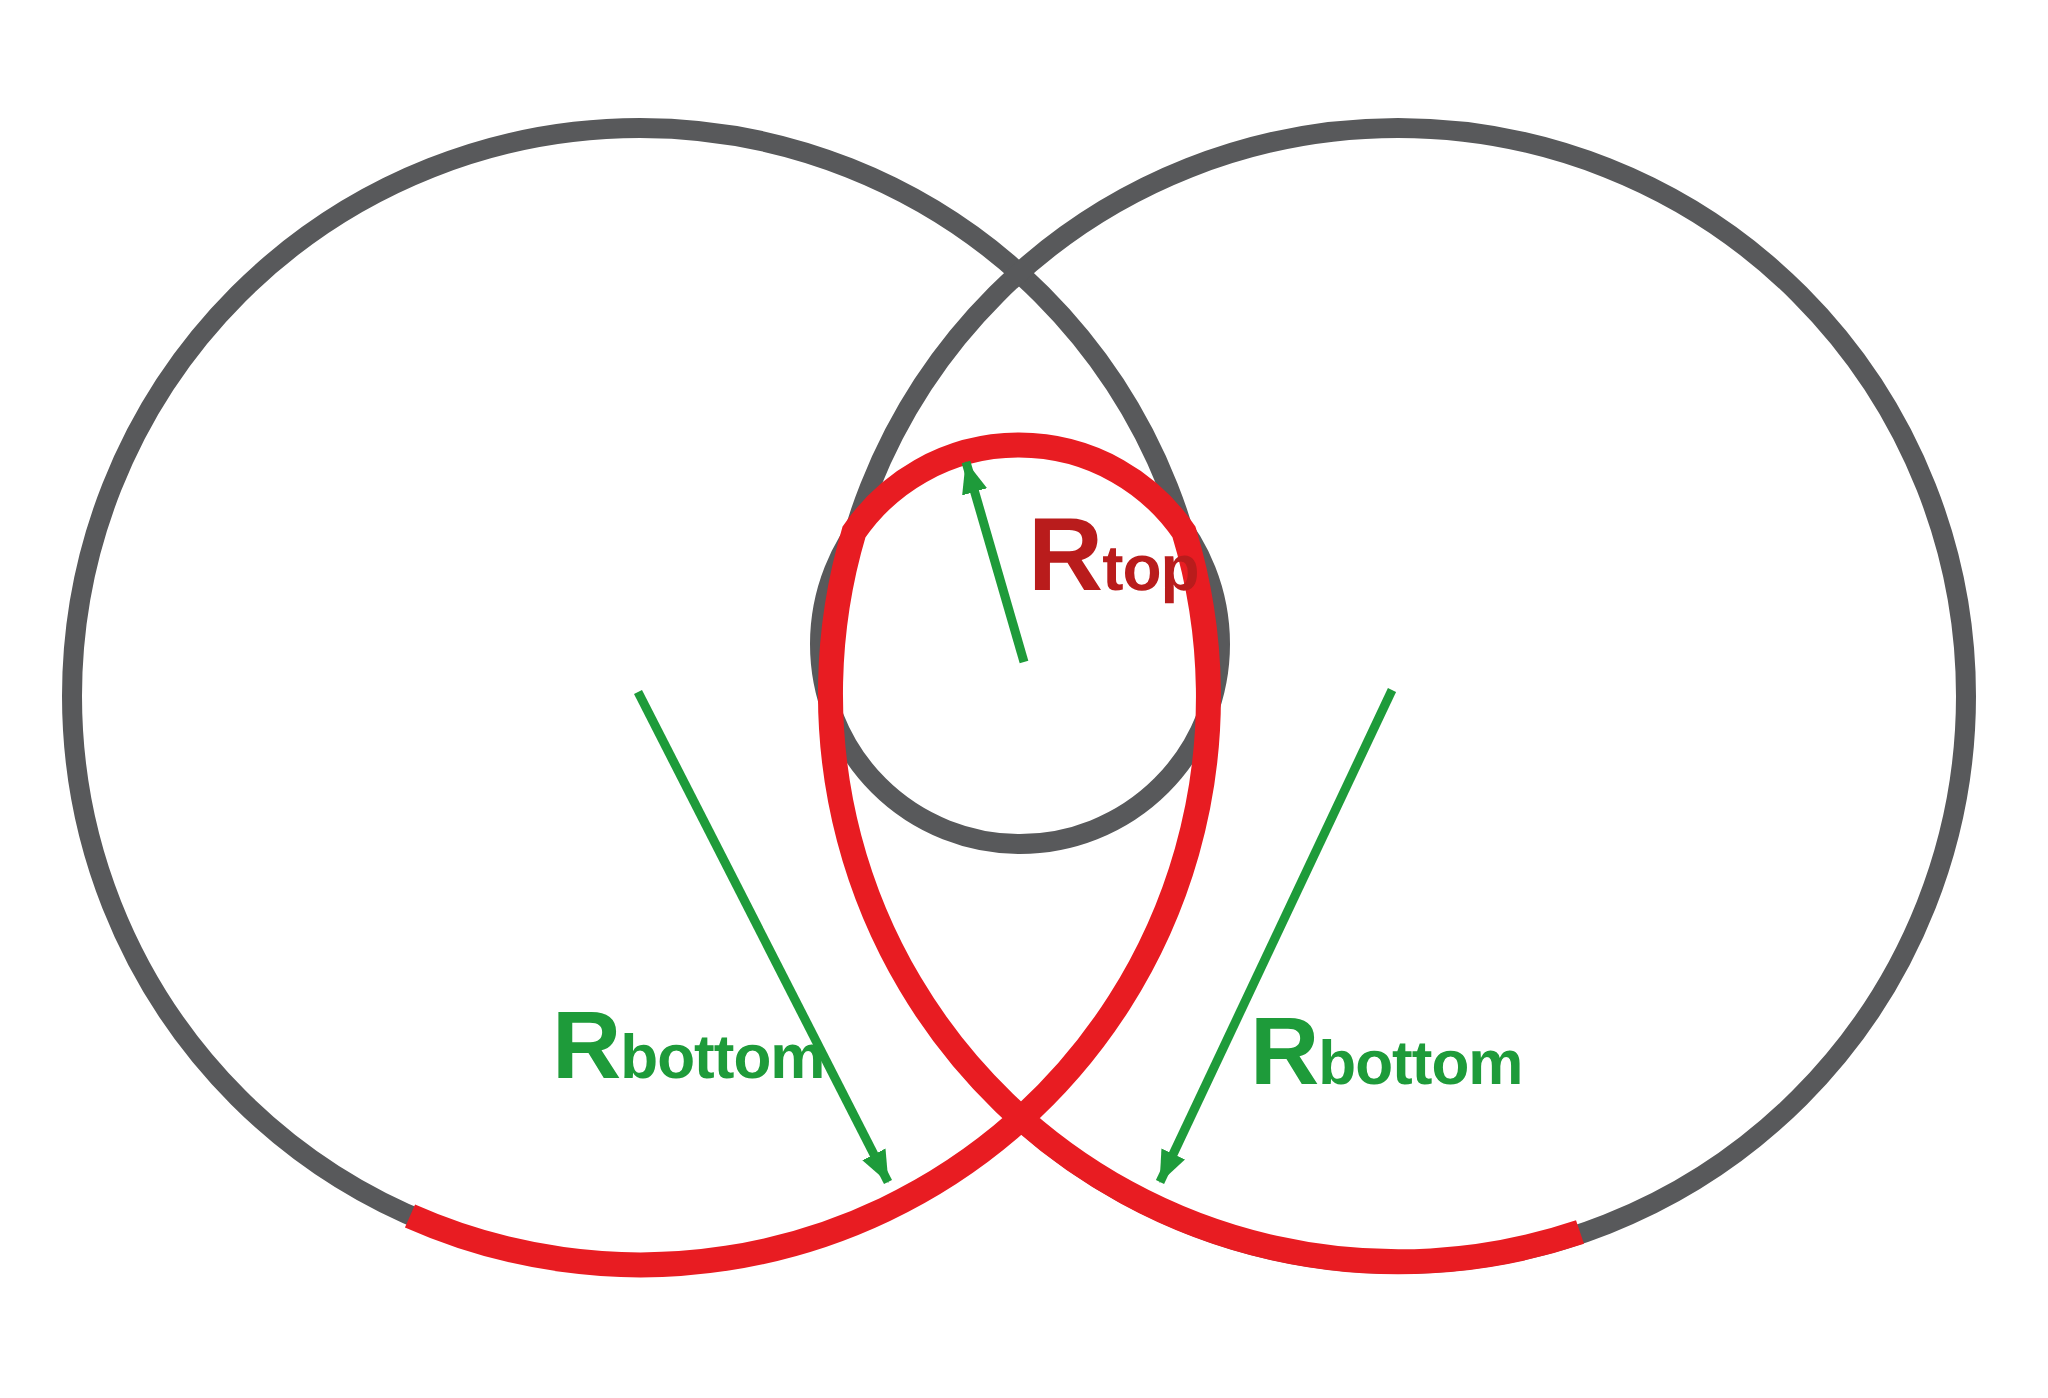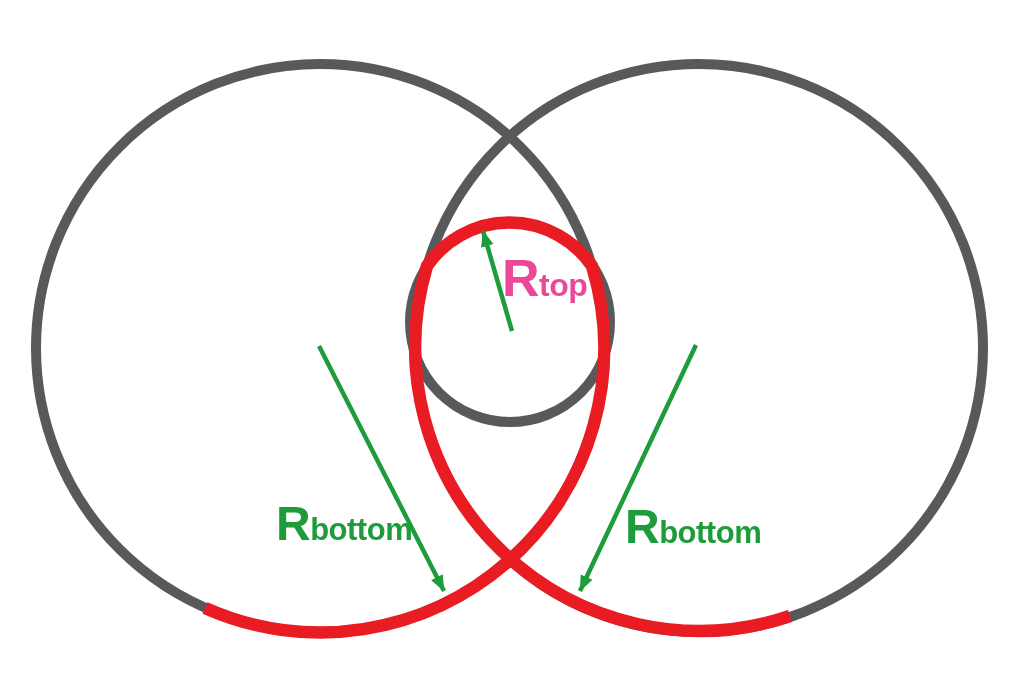--- a/index.html
+++ b/index.html
@@ -77,21 +77,21 @@
     <g id="red-outline-group">
         <path d="M 205 608 A 284 284 0 0 0 592 266 A 100 100 0 0 0 427 266 A 284 284 0 0 0 790 616" fill="none" stroke="#e81c22" stroke-width="12.5"></path>
       </g>
     <g id="arrows-group">
         <line x1="512" y1="331" x2="483" y2="231" stroke="#1e9b3a" stroke-width="4.5" marker-end="url(#arrowhead)"></line>
         <line x1="319" y1="346" x2="444" y2="591" stroke="#1e9b3a" stroke-width="4.5" marker-end="url(#arrowhead)"></line>
         <line x1="696" y1="345" x2="580" y2="591" stroke="#1e9b3a" stroke-width="4.5" marker-end="url(#arrowhead)"></line>
       </g>
   </svg>
 
-  <div class="radius-label label-rtop" style="color: #ec4899;">
+  <div class="radius-label label-rtop" style="color: #b91c1c; margin-left: 12px;">
     <span class="lbl-main">R</span><span class="lbl-sub">top</span>
   </div>
 
   <div class="radius-label label-rb-left" style="color: rgb(30, 155, 58);">
     <span class="lbl-main">R</span><span class="lbl-sub">bottom</span>
   </div>
 
   <div class="radius-label label-rb-right" style="color: rgb(30, 155, 58);">
     <span class="lbl-main">R</span><span class="lbl-sub">bottom</span>
   </div>

